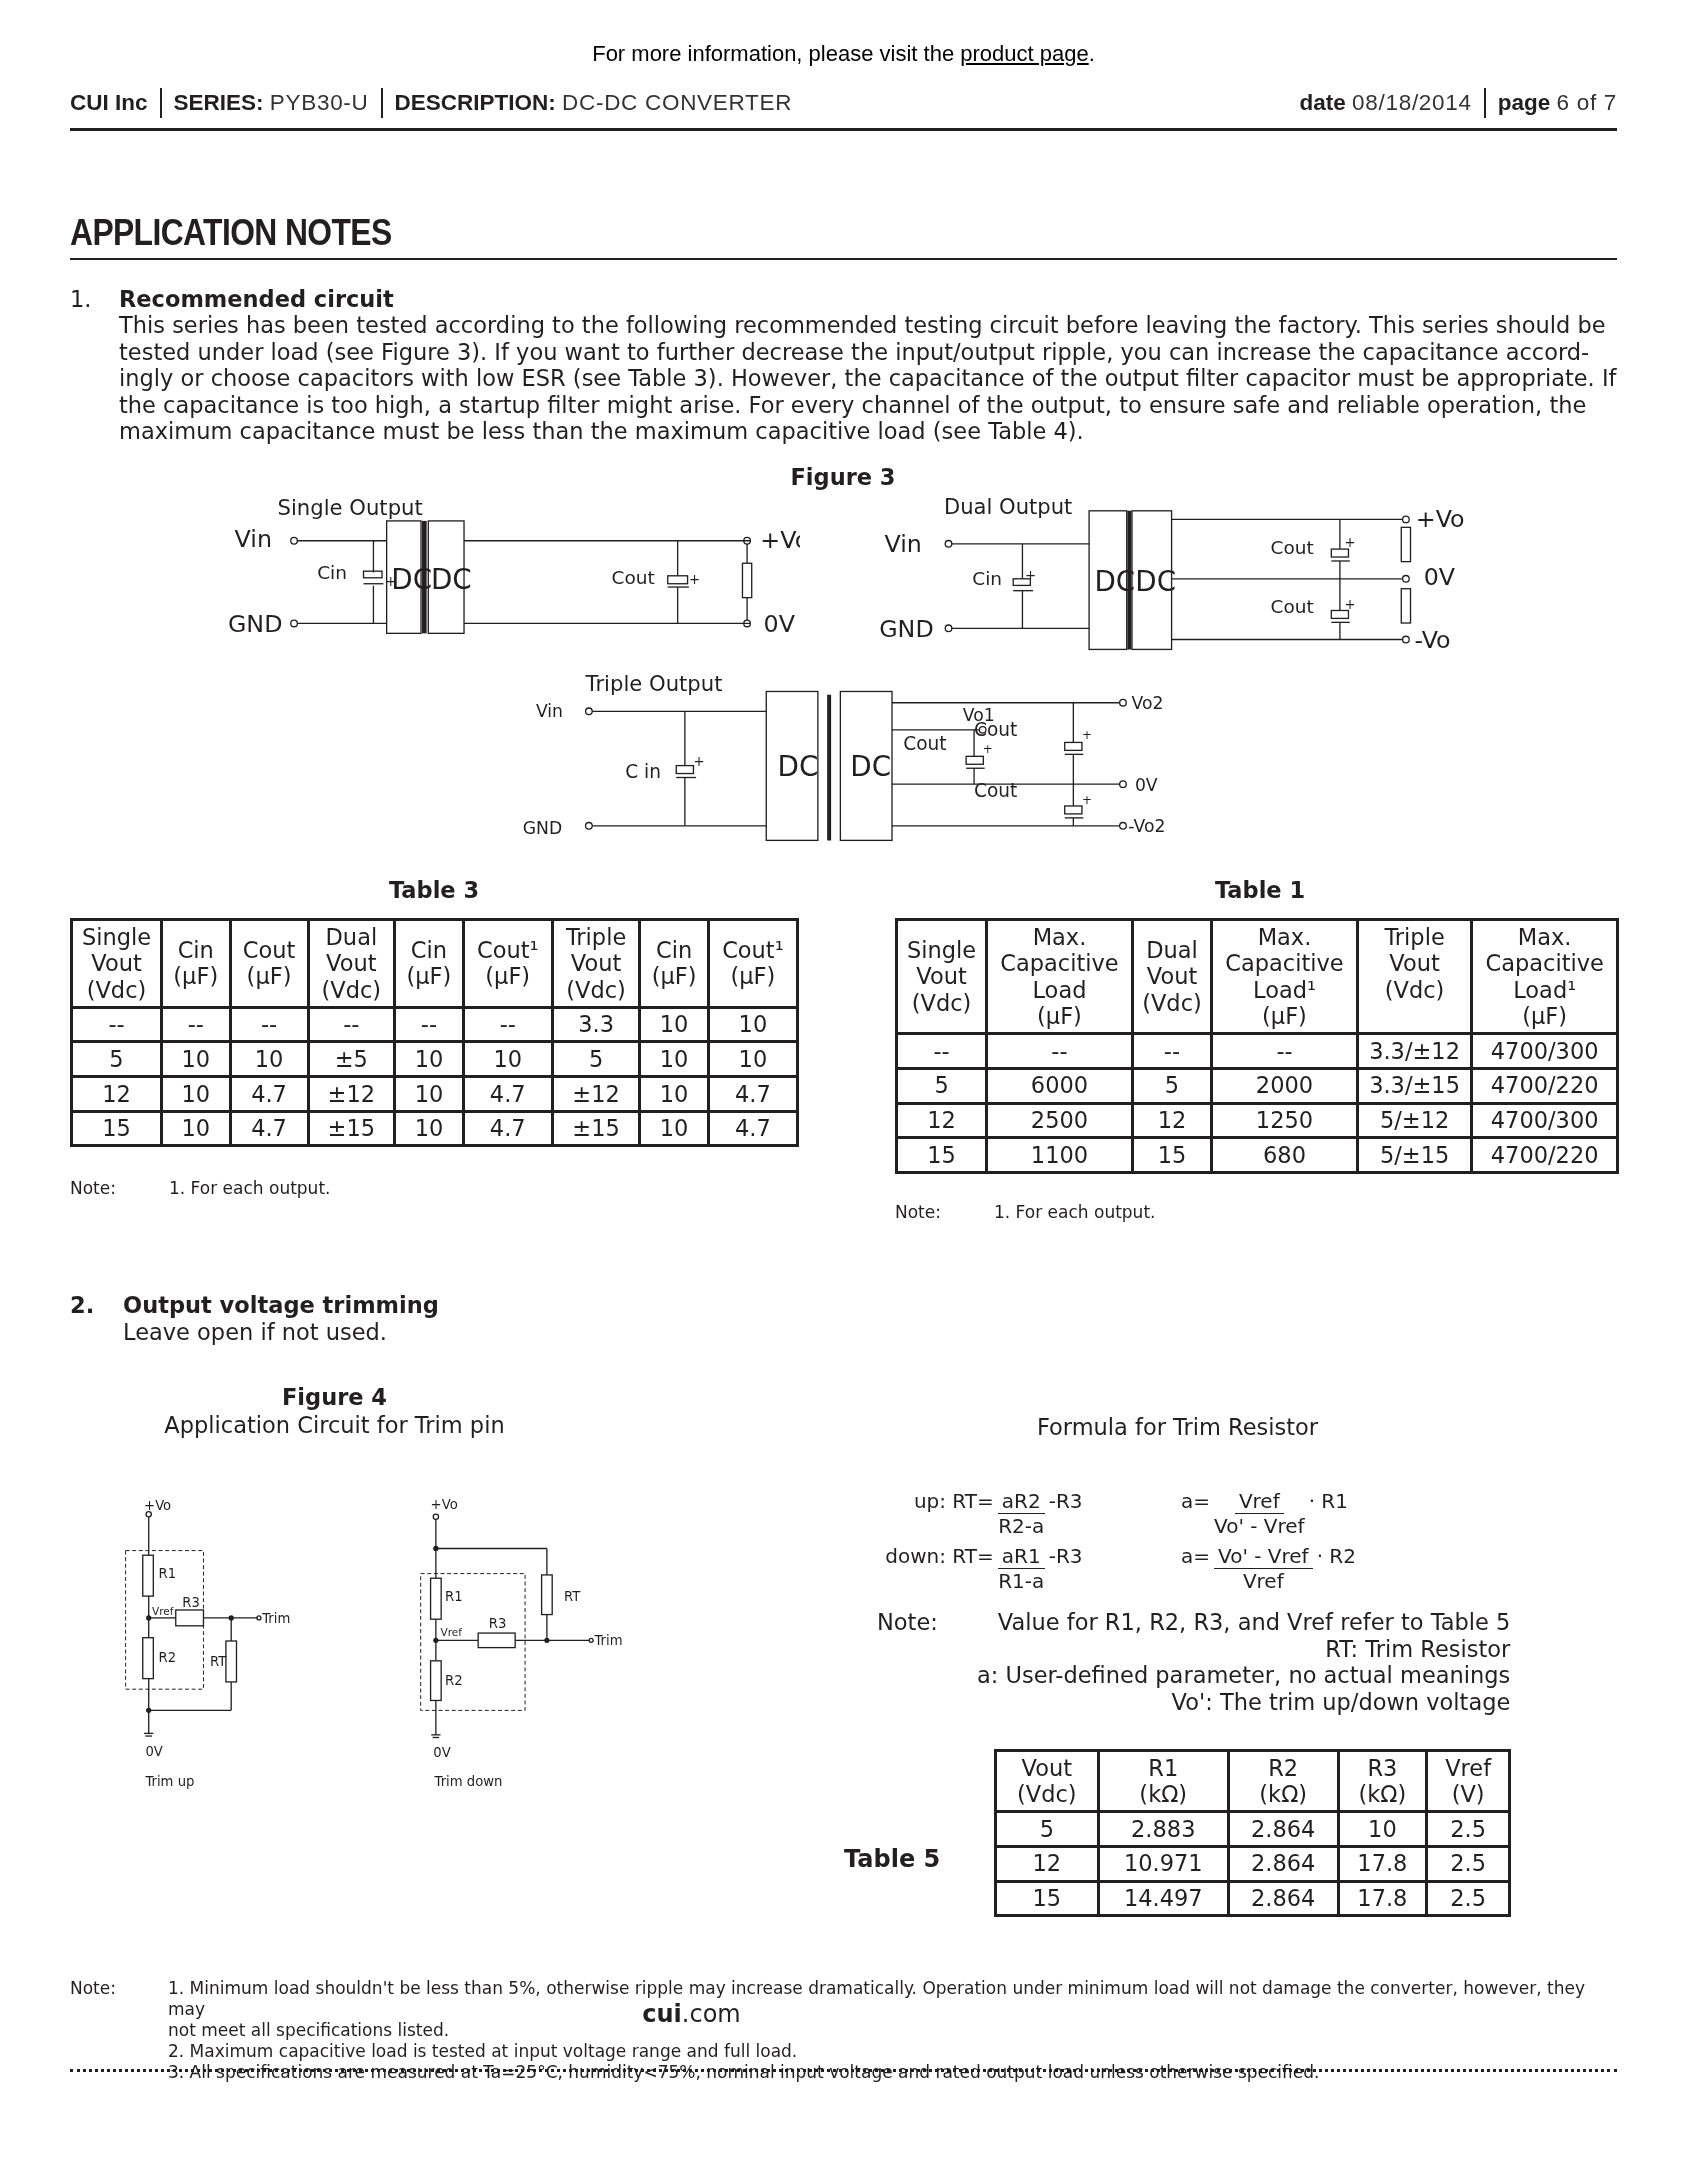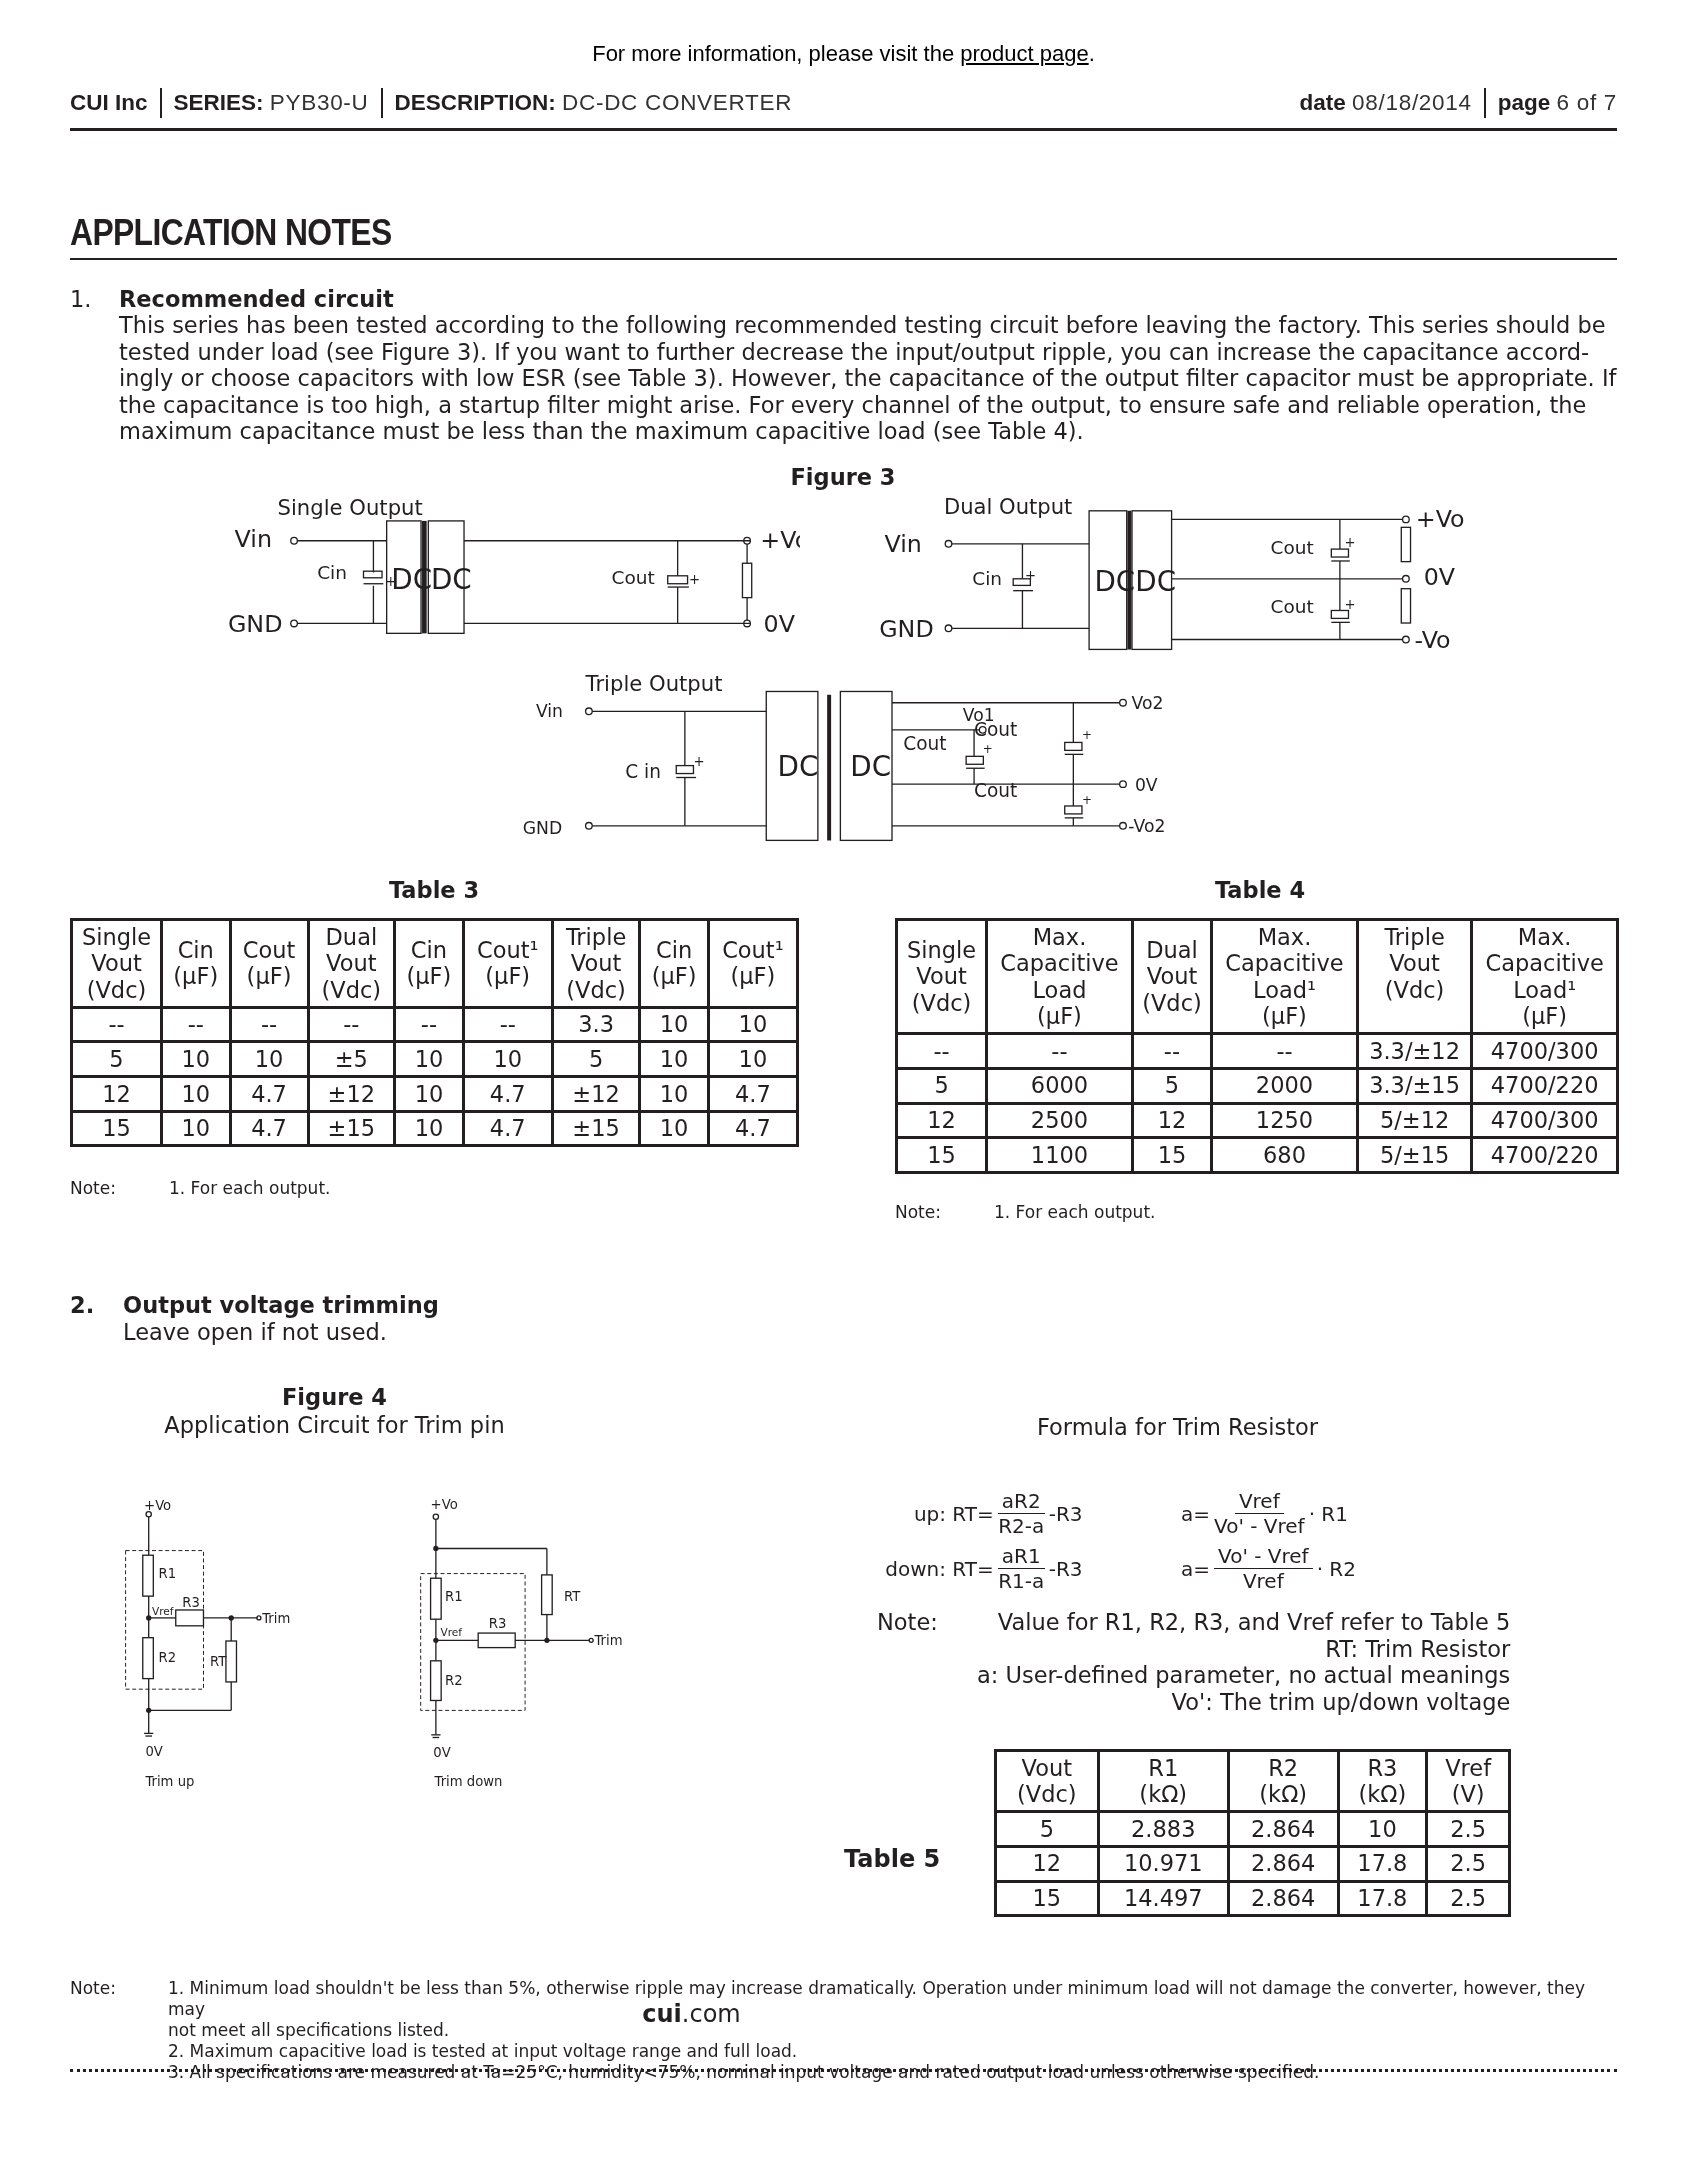--- a/index.html
+++ b/index.html
@@ -21,21 +21,21 @@
   .fig-title{font-weight:bold;font-size:22.5px;text-align:center;}
   .caption{font-size:22.5px;text-align:center;line-height:28px;}
   table.dt{border-collapse:collapse;position:absolute;font-size:22.5px;}
   table.dt td,table.dt th{border:3.3px solid #231f20;text-align:center;font-weight:normal;padding:2.6px 4px;line-height:26.5px;}
   .note{font-size:17px;line-height:21px;}
   .dotted{left:70px;right:70px;top:2069px;height:0;border-top:3.3px dotted #231f20;}
   .footer{left:0;width:1383px;top:2000px;text-align:center;font-size:24px;}
   svg text{font-family:"DejaVu Sans","Liberation Sans",sans-serif;fill:#231f20;}
   .frac{display:inline-flex;flex-direction:column;align-items:center;vertical-align:middle;margin:0 4px;}
   .frac .num{border-bottom:1.3px solid #231f20;padding:0 4px;}
-  .formula{font-size:20px;display:flex;align-items:center;}
+  .formula{font-size:20px;display:flex;}
 </style>
 </head>
 <body>
 
 <div class="abs topnote">
   <span>For more information, please visit the </span><a>product page</a><span>.</span>
 </div>
 
 <div class="abs hdr">
   <b>CUI Inc</b>
@@ -256,21 +256,21 @@
         <td>4.7</td>
         <td>±15</td>
         <td>10</td>
         <td>4.7</td>
   </tr>
 </tbody>
   </table>
 <div class="abs note" style="left:70px;top:1178px;">Note:</div>
 <div class="abs note" style="left:169px;top:1178px;">1. For each output.</div>
 
-<div class="abs fig-title" style="left:896px;top:877px;width:728px;">Table 4</div>
+<div class="abs fig-title" style="left:896px;top:877px;width:728px;">Table 1</div>
 <table class="dt" style="left:895px;top:918px;width:724px;">
   <tbody>
       <tr>
     <th><span>Single</span><br><span>Vout</span><br><span>(Vdc)</span></th>
     <th><span>Max.</span><br><span>Capacitive</span><br><span>Load</span><br><span>(µF)</span></th>
     <th><span>Dual</span><br><span>Vout</span><br><span>(Vdc)</span></th>
     <th><span>Max.</span><br><span>Capacitive</span><br><span>Load¹</span><br><span>(µF)</span></th>
     <th style="vertical-align:top"><span>Triple</span><br><span>Vout</span><br><span>(Vdc)</span></th>
     <th><span>Max.</span><br><span>Capacitive</span><br><span>Load¹</span><br><span>(µF)</span></th>
   </tr>

